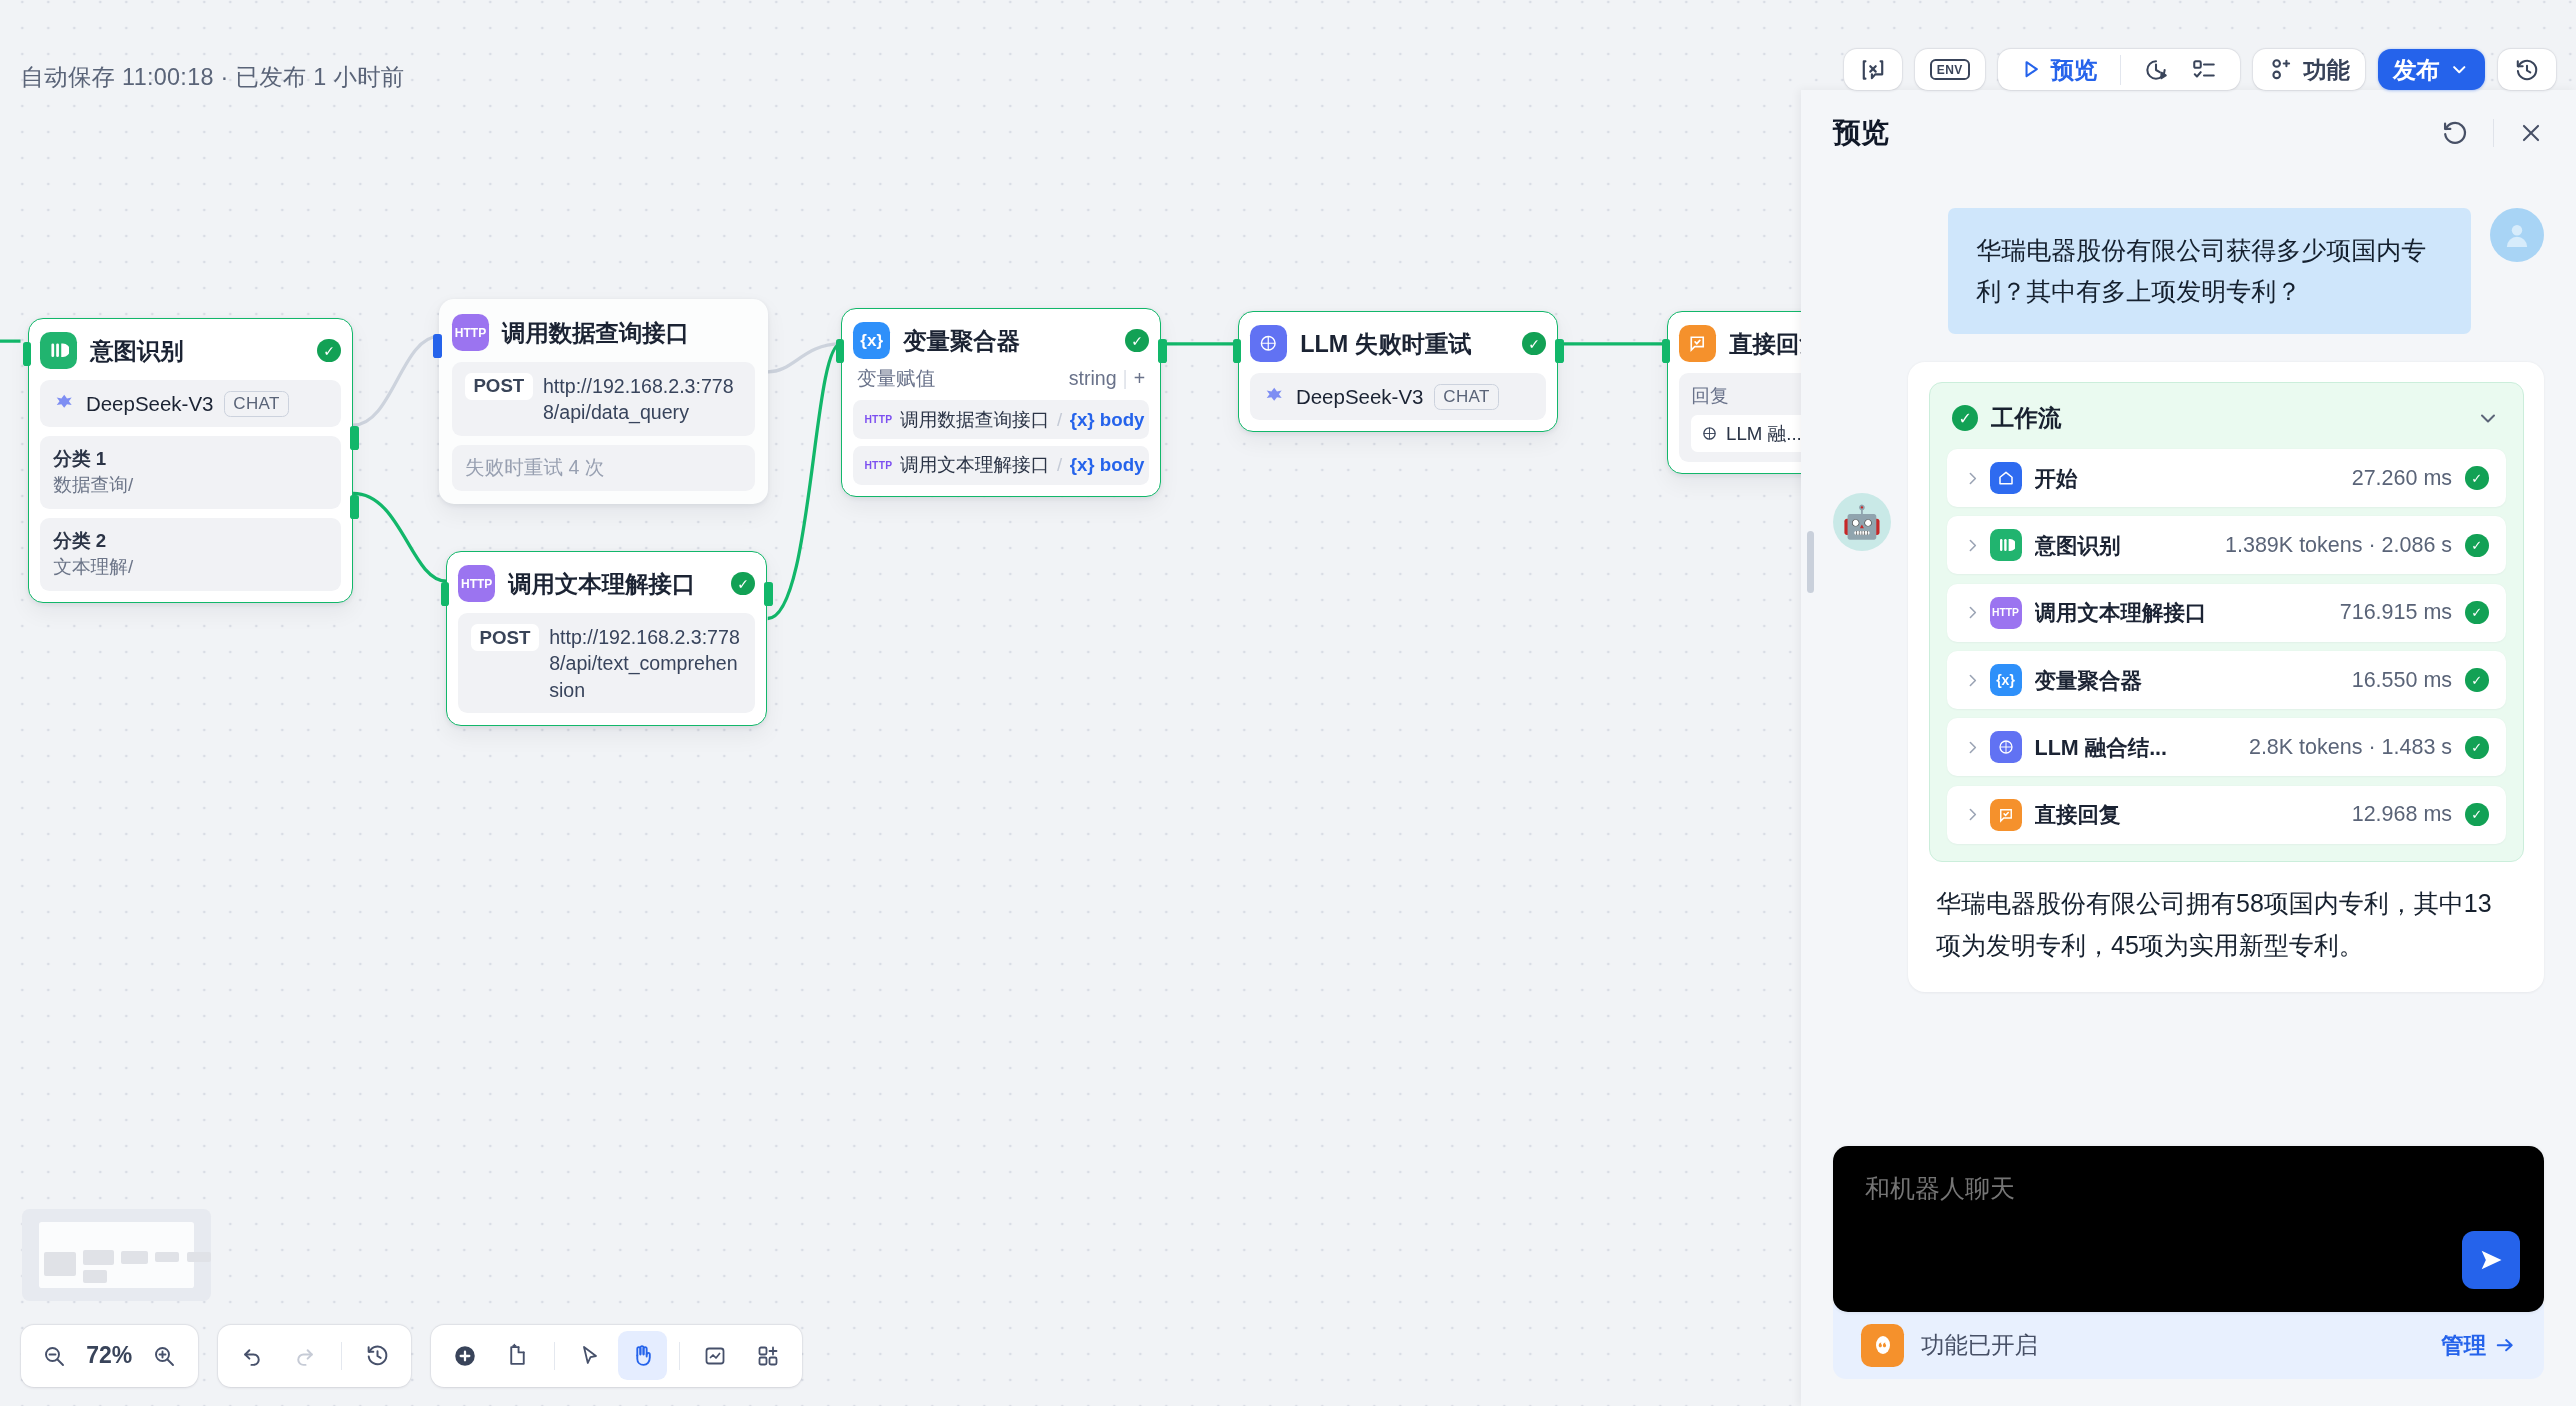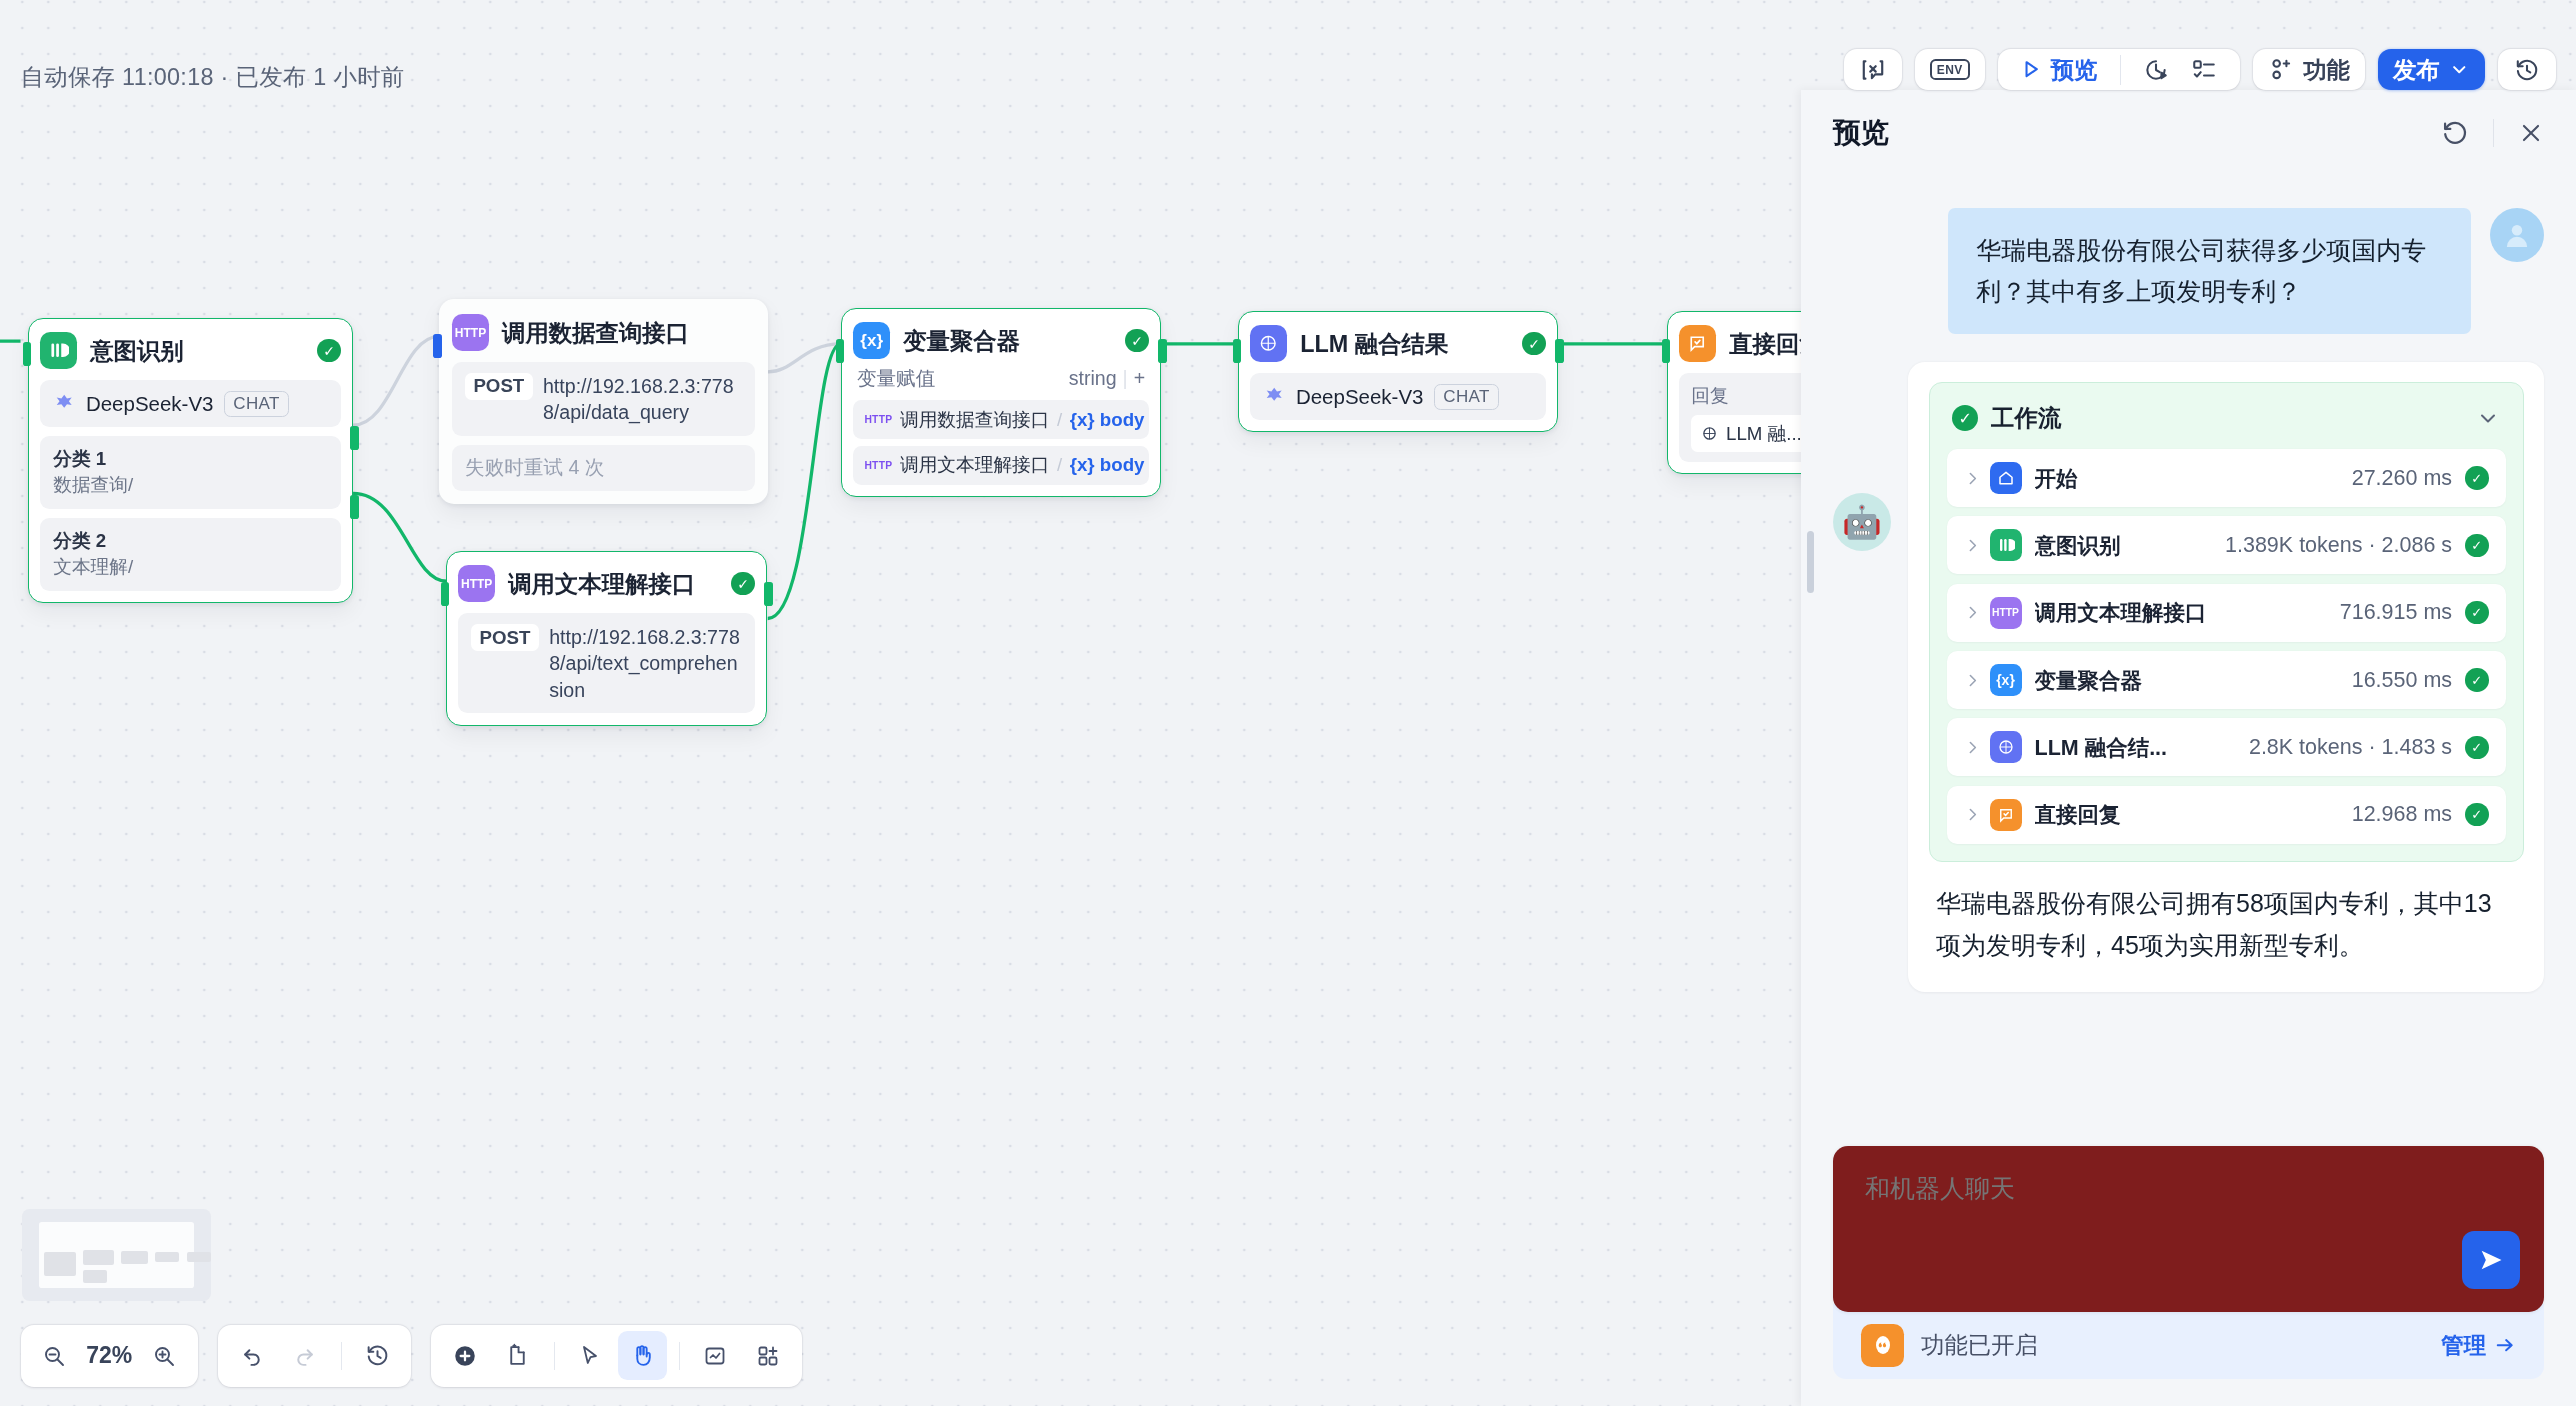--- a/index.html
+++ b/index.html
@@ -211,21 +211,21 @@
   .tr-name { font-size: 21.5px; font-weight: 700; color: #1b2333; white-space: nowrap;
              overflow: hidden; text-overflow: ellipsis; max-width: 271px; }
   .tr-meta { margin-left: auto; font-size: 21.5px; color: #5a6478; white-space: nowrap; }
   .tr-ok { width: 23.4px; height: 23.4px; border-radius: 50%; background: #12a155; color: #fff;
            font-size: 13px; display: flex; align-items: center; justify-content: center; flex: none; }
   .bot-answer { margin-top: 20.5px; padding: 0 7.5px 5.6px; font-size: 25px; line-height: 1.68; color: #16202e; }
 
   
   #composer { padding: 20.5px 32px 28px; }
   #composer-box {
-    background: #7f1d1d; border-radius: 15px; height: 166px; position: relative;
+    background: #000000; border-radius: 15px; height: 166px; position: relative;
     box-shadow: 0 0.9px 3.7px rgba(16,24,40,.07);
     padding: 28px 32px;
   }
   #composer-input { font-size: 25px; color: #98a0b1; background: transparent; border: 0;
                     width: 80%; outline: none; font-family: inherit; }
   #send-btn {
     position: absolute; right: 24px; bottom: 22.4px;
     width: 58px; height: 58px; border-radius: 12px; background: #2563eb;
     display: flex; align-items: center; justify-content: center; cursor: pointer;
   }
@@ -352,21 +352,21 @@
     <div class="node sel" style="left:1238px; top:311px; width:320px;">
       <div class="port" style="left:-6.5px; top:27px;"></div>
       <div class="port" style="right:-6.5px; top:27px;"></div>
       <div class="node-head">
         <div class="node-ico" style="background:#6172f3">
           <svg width="20.5" height="20.5" viewBox="0 0 24 24" fill="none" stroke="#fff" stroke-width="1.7">
             <circle cx="12" cy="12" r="8"></circle>
               <path d="M12 4v16M4 12h16" stroke-width="1.4"></path>
           </svg>
         </div>
-        <div class="node-title">LLM 融合结果</div>
+        <div class="node-title">LLM 失败时重试</div>
         <div class="node-check">✓</div>
       </div>
       <div class="chip">
         <svg width="22.4" height="22.4" viewBox="0 0 24 24">
           <path d="M12 3l3 4 5-1-3 4 3 4-5-1-3 4-3-4-5 1 3-4-3-4 5 1z" fill="#6a7df2" opacity=".85"></path>
         </svg>
         <span>DeepSeek-V3</span>
         <span class="tag-chat">CHAT</span>
       </div>
     </div>

